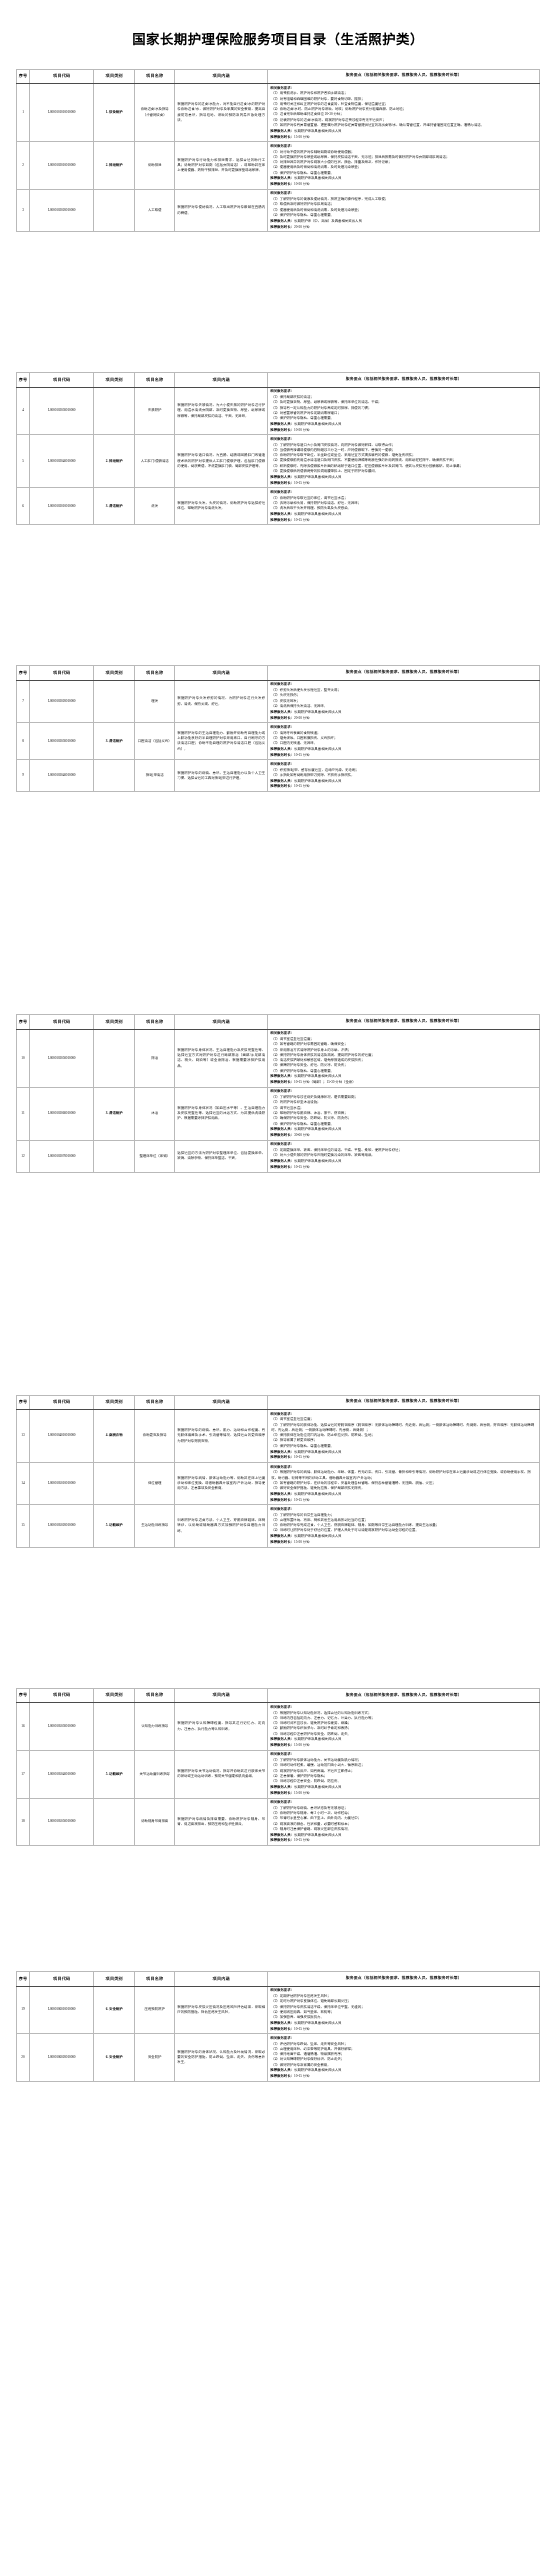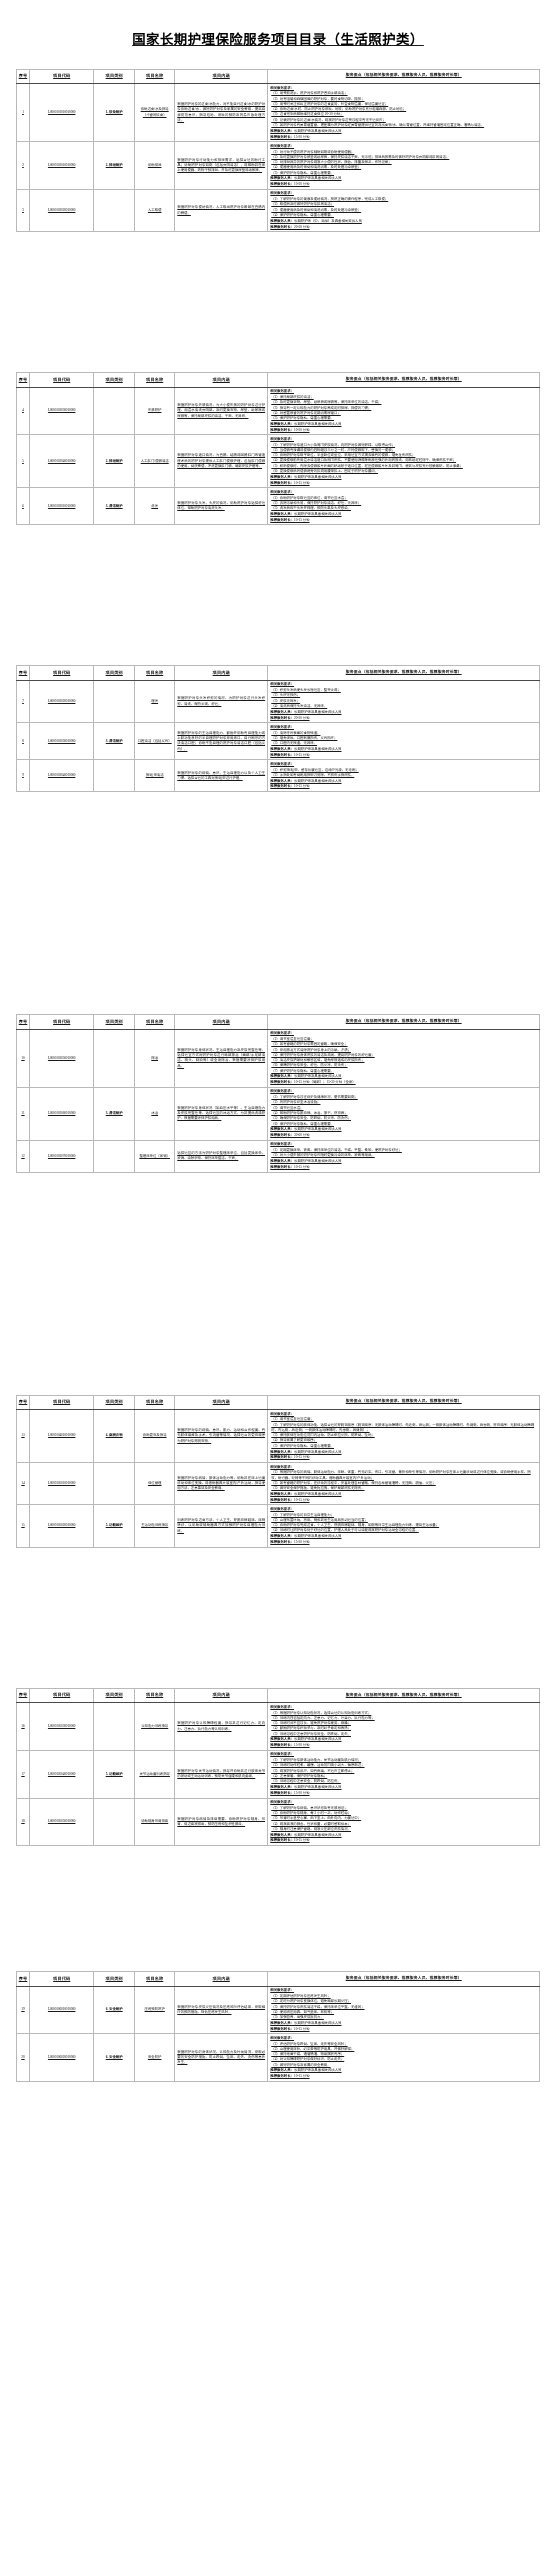--- a/index.html
+++ b/index.html
@@ -7,21 +7,20 @@
   body{
     font-family:"Liberation Serif","DejaVu Serif",serif;
     color:#1a1a1a;
     width:556px;
   }
   .page{
     width:556px;
     position:relative;
     box-sizing:border-box;
     page-break-after:always;
-    text-decoration:underline;
   }
   .doc-title{
     text-align:center;
     font-family:"Liberation Serif","DejaVu Serif",serif;
     font-weight:bold;
     font-size:13.4px;
     letter-spacing:0.5px;
     padding:28px 0 20.6px 0;
     color:#000;
   }

